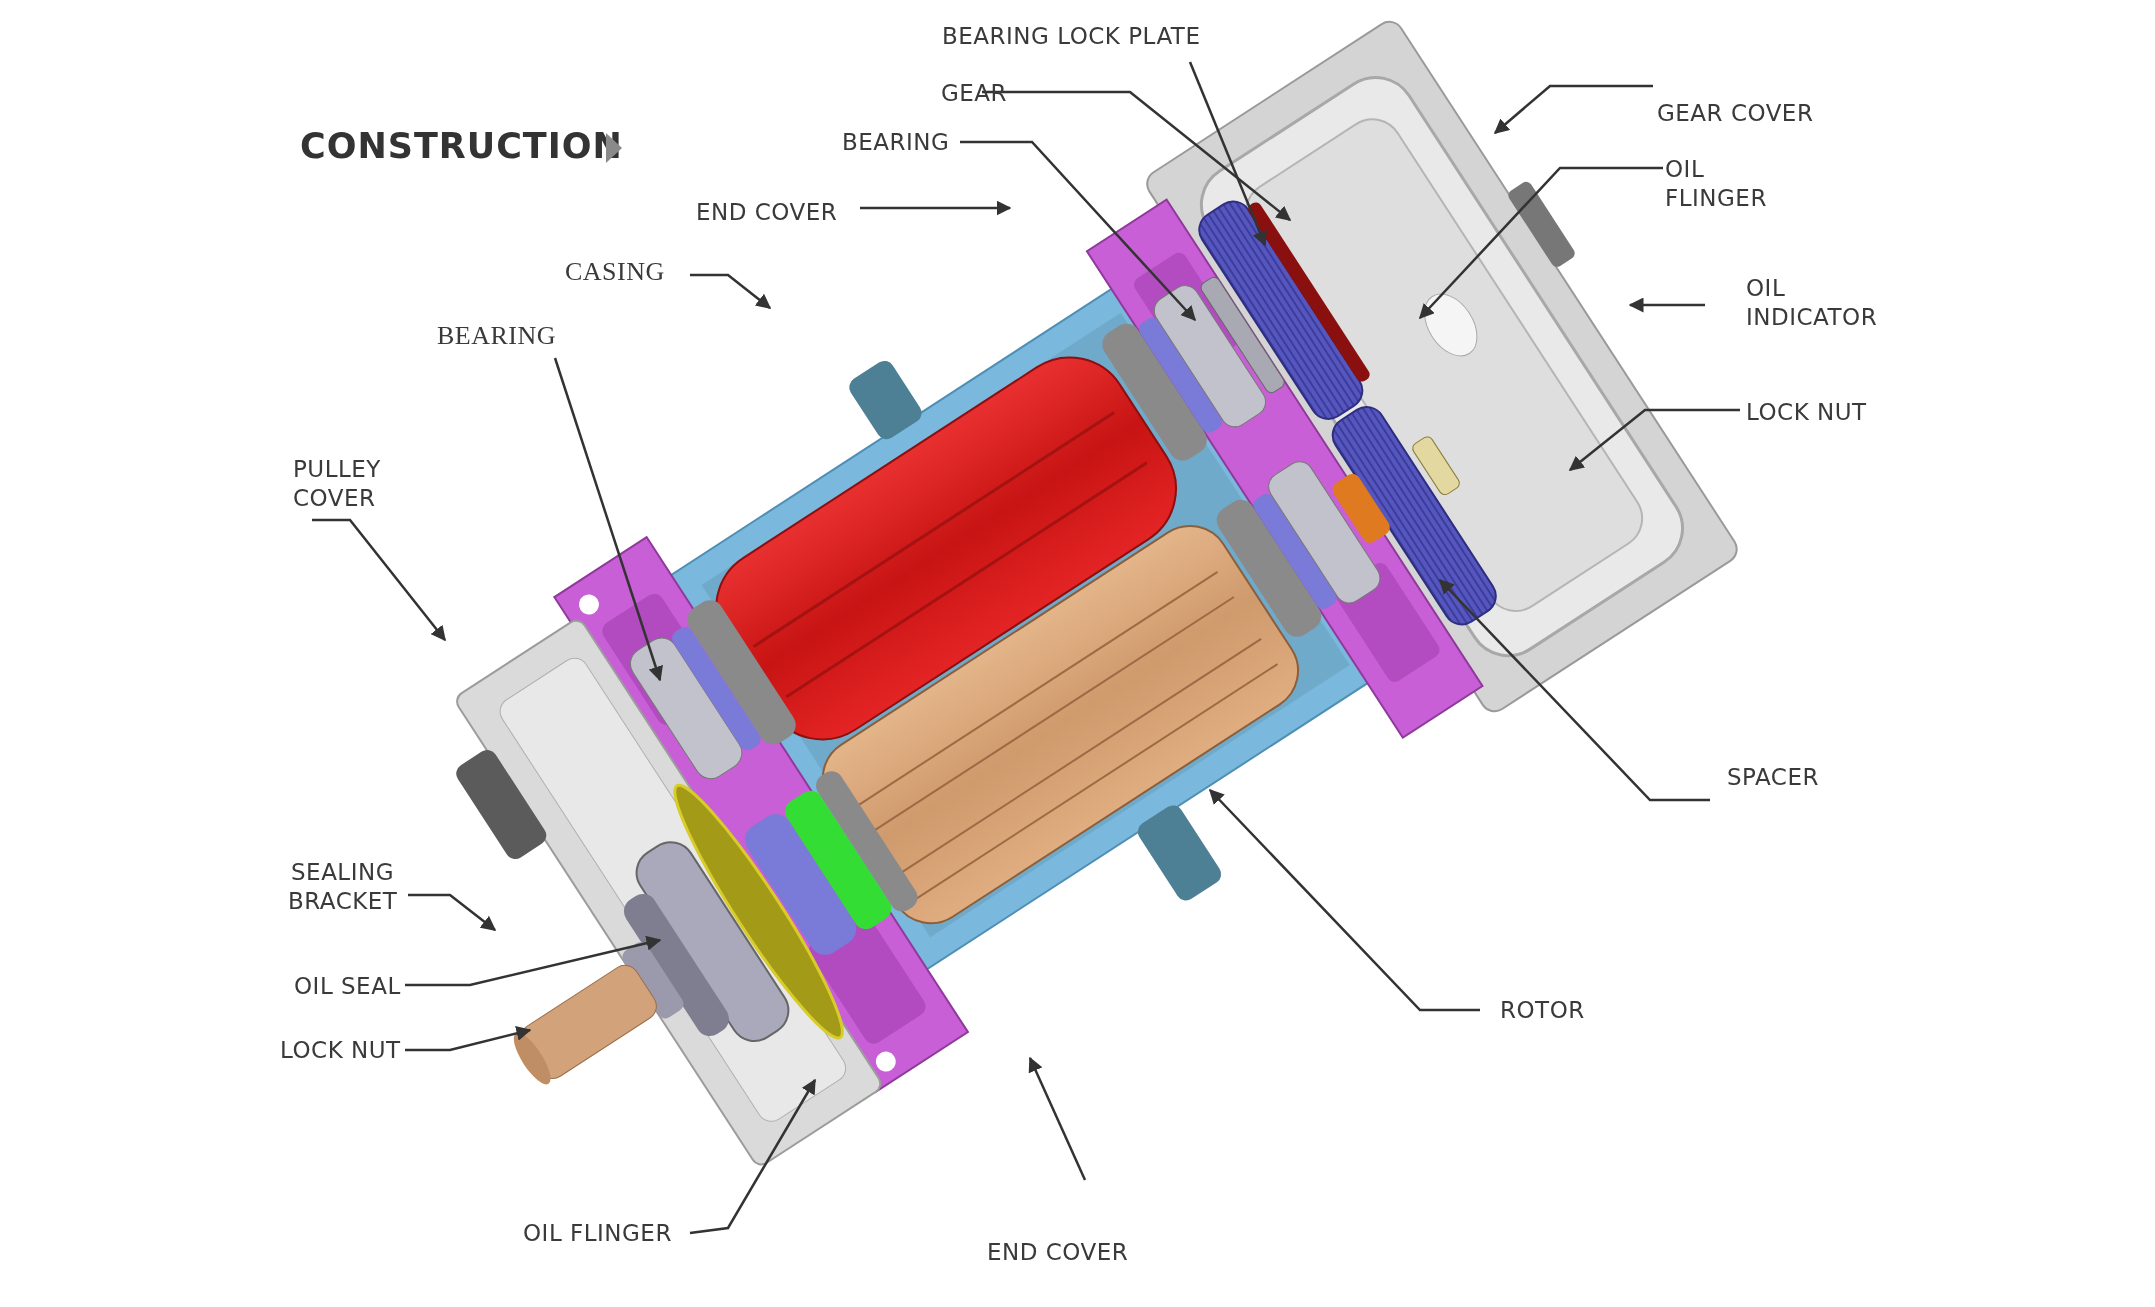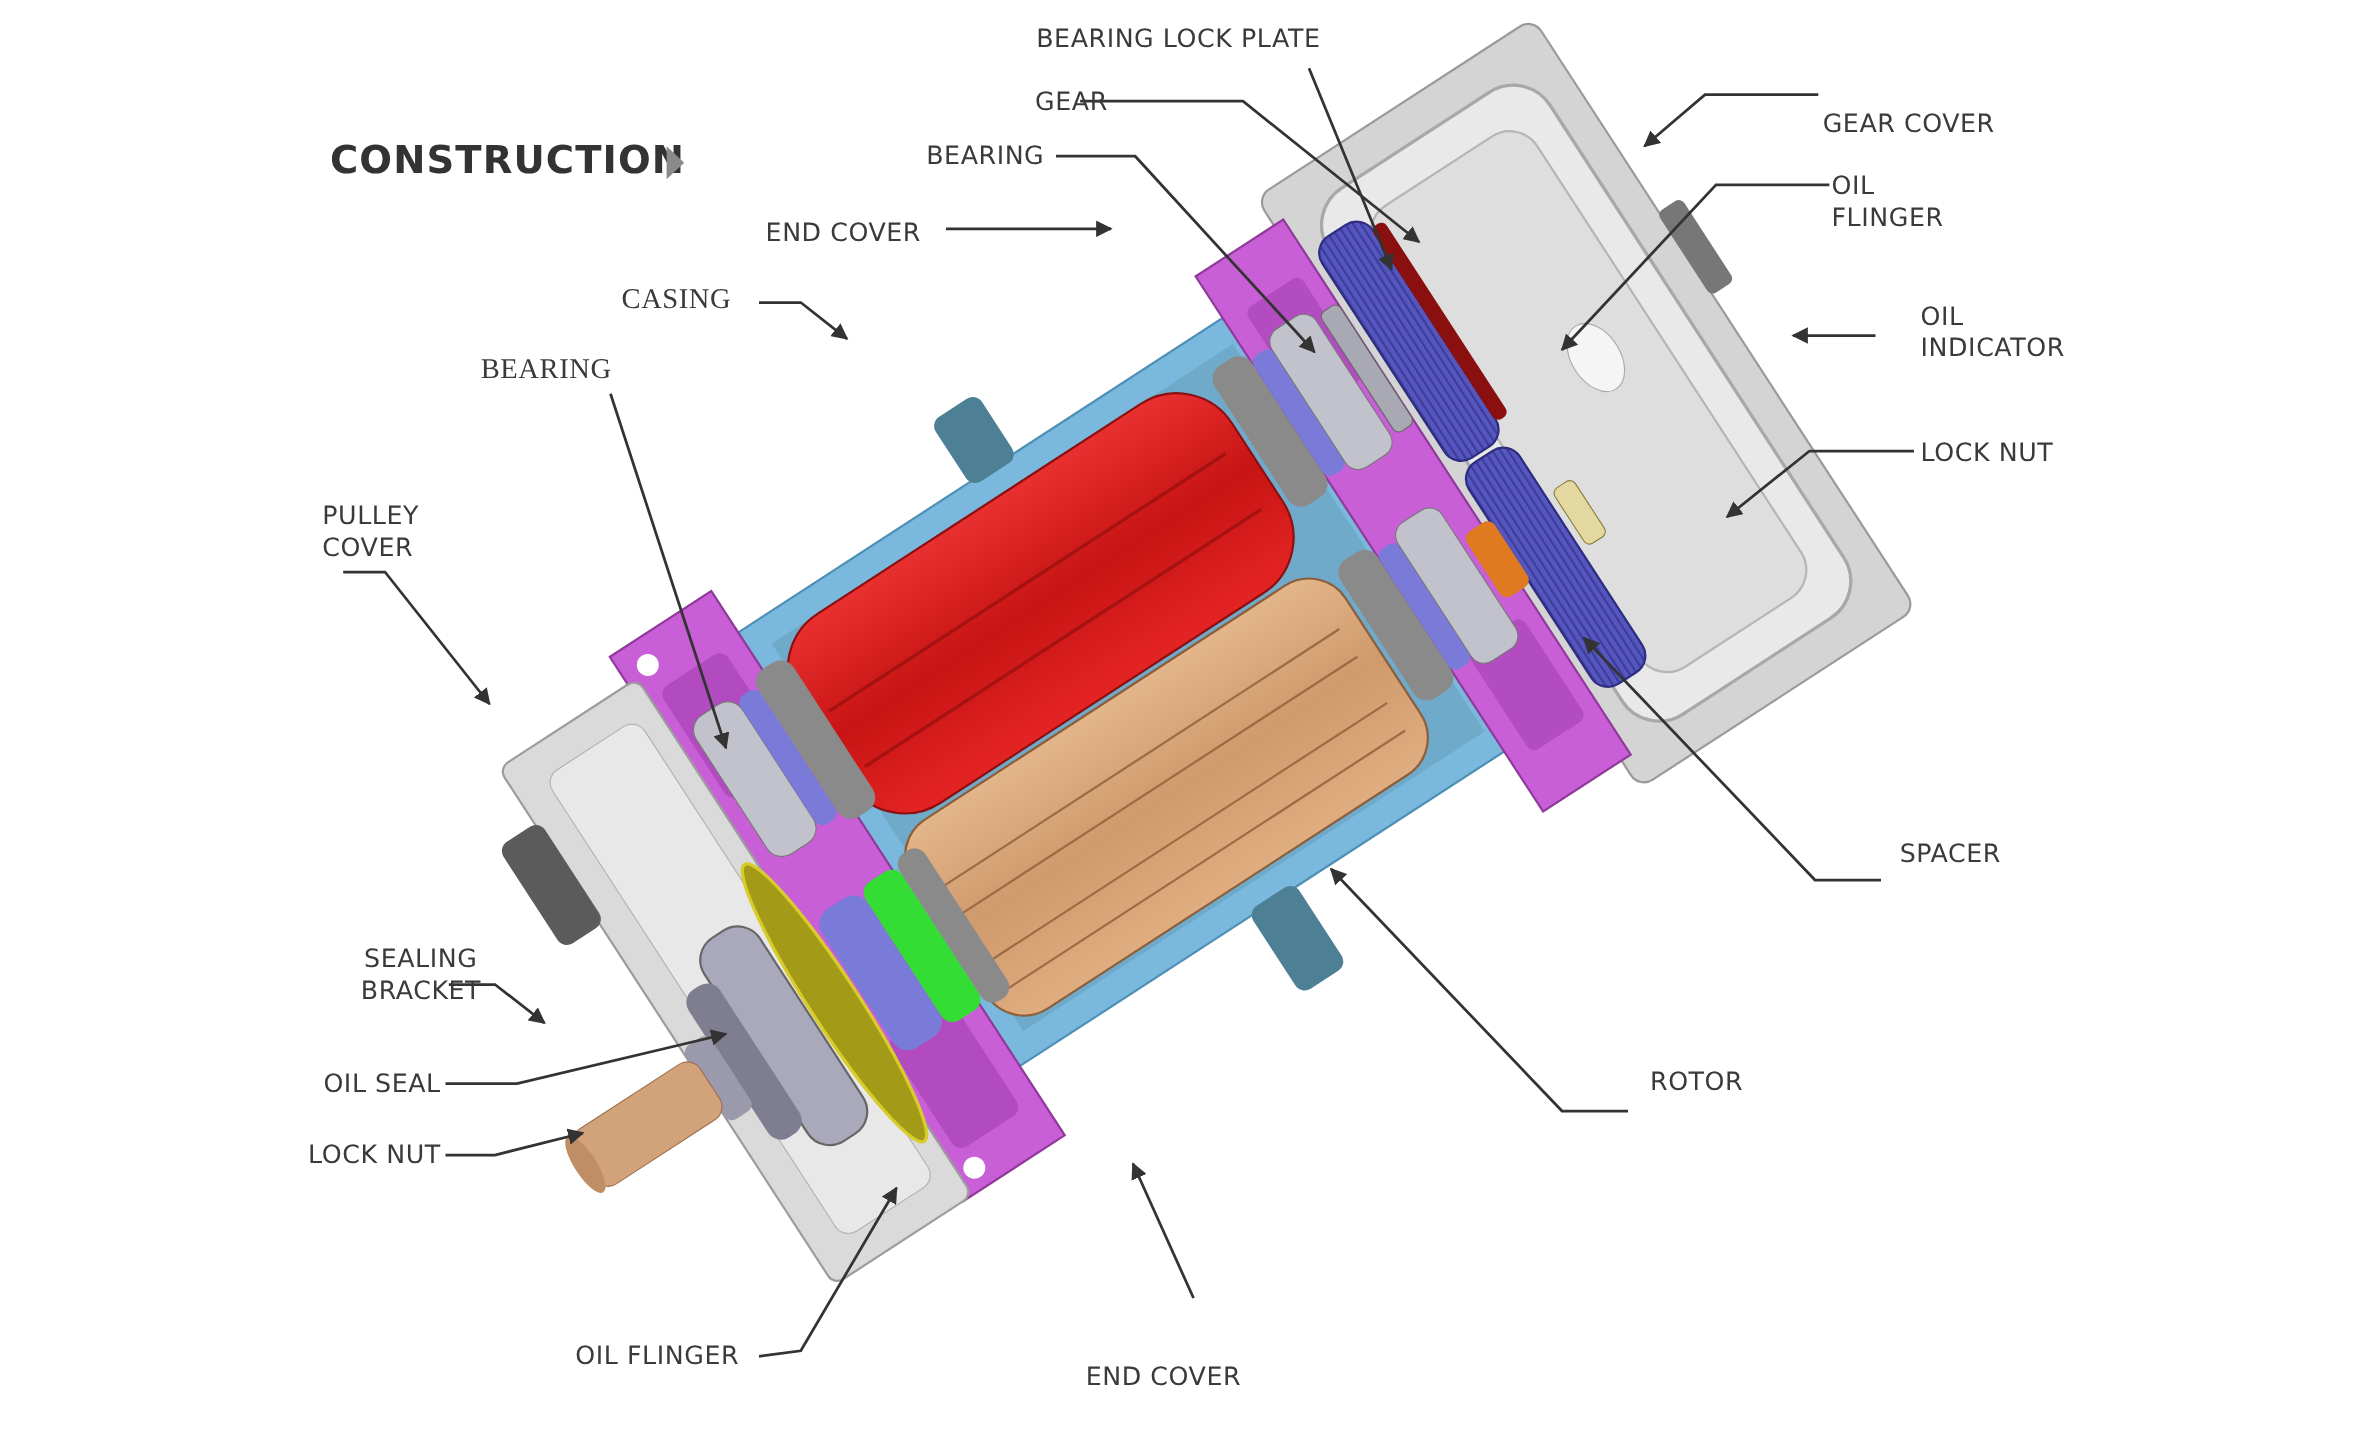--- a/index.html
+++ b/index.html
@@ -2,21 +2,21 @@
 <html><head>
 <meta charset="utf-8">
 <style>
   html, body { margin:0; padding:0; background:#ffffff; }
   body { width:2155px; height:1307px; position:relative; overflow:hidden;
          font-family:"DejaVu Sans", "Liberation Sans", sans-serif; }
   #stage { position:absolute; left:0; top:0; width:2155px; height:1307px; }
   .label { position:absolute; color:#3a3a3a; font-size:23px; letter-spacing:0.5px;
            line-height:29px; white-space:nowrap; font-family:"DejaVu Sans", sans-serif; }
   .label.big { font-size:26px;font-family:Liberation Serif, serif; }
-  .label.r { text-align:right;margin-left:40px; }
+  .label.r { text-align:right; }
   .title { position:absolute; left:300px; top:126px; font-size:35px; font-weight:bold;
            color:#333333; letter-spacing:1px; font-family:"DejaVu Sans", sans-serif; }
   .title-arrow { position:absolute; left:606px; top:133px; width:0; height:0;
            border-top:15px solid transparent; border-bottom:15px solid transparent;
            border-left:16px solid #8a8a8a; }
   svg#art { position:absolute; left:0; top:0; }
 </style>
 </head>
 <body>
 
@@ -204,21 +204,21 @@
 
   <div class="label r" style="left:288px;top:858px;width:106px;">
     <div>SEALING</div>
     <div>BRACKET</div>
   </div>
 
   <div class="label" style="left:294px;top:972px;">OIL SEAL</div>
   <div class="label" style="left:280px;top:1036px;">LOCK NUT</div>
   <div class="label" style="left:523px;top:1219px;">OIL FLINGER</div>
   <div class="label" style="left:987px;top:1238px;">END COVER</div>
-  <div class="label" style="left:1500px;top:970px;">ROTOR</div>
+  <div class="label" style="left:1500px;top:996px;">ROTOR</div>
   <div class="label" style="left:1727px;top:763px;">SPACER</div>
   <div class="label" style="left:1746px;top:398px;">LOCK NUT</div>
 
   <div class="label" style="left:1746px;top:274px;">
     <div>OIL</div>
     <div>INDICATOR</div>
   </div>
 
   <div class="label" style="left:1665px;top:155px;">
     <div>OIL</div>

